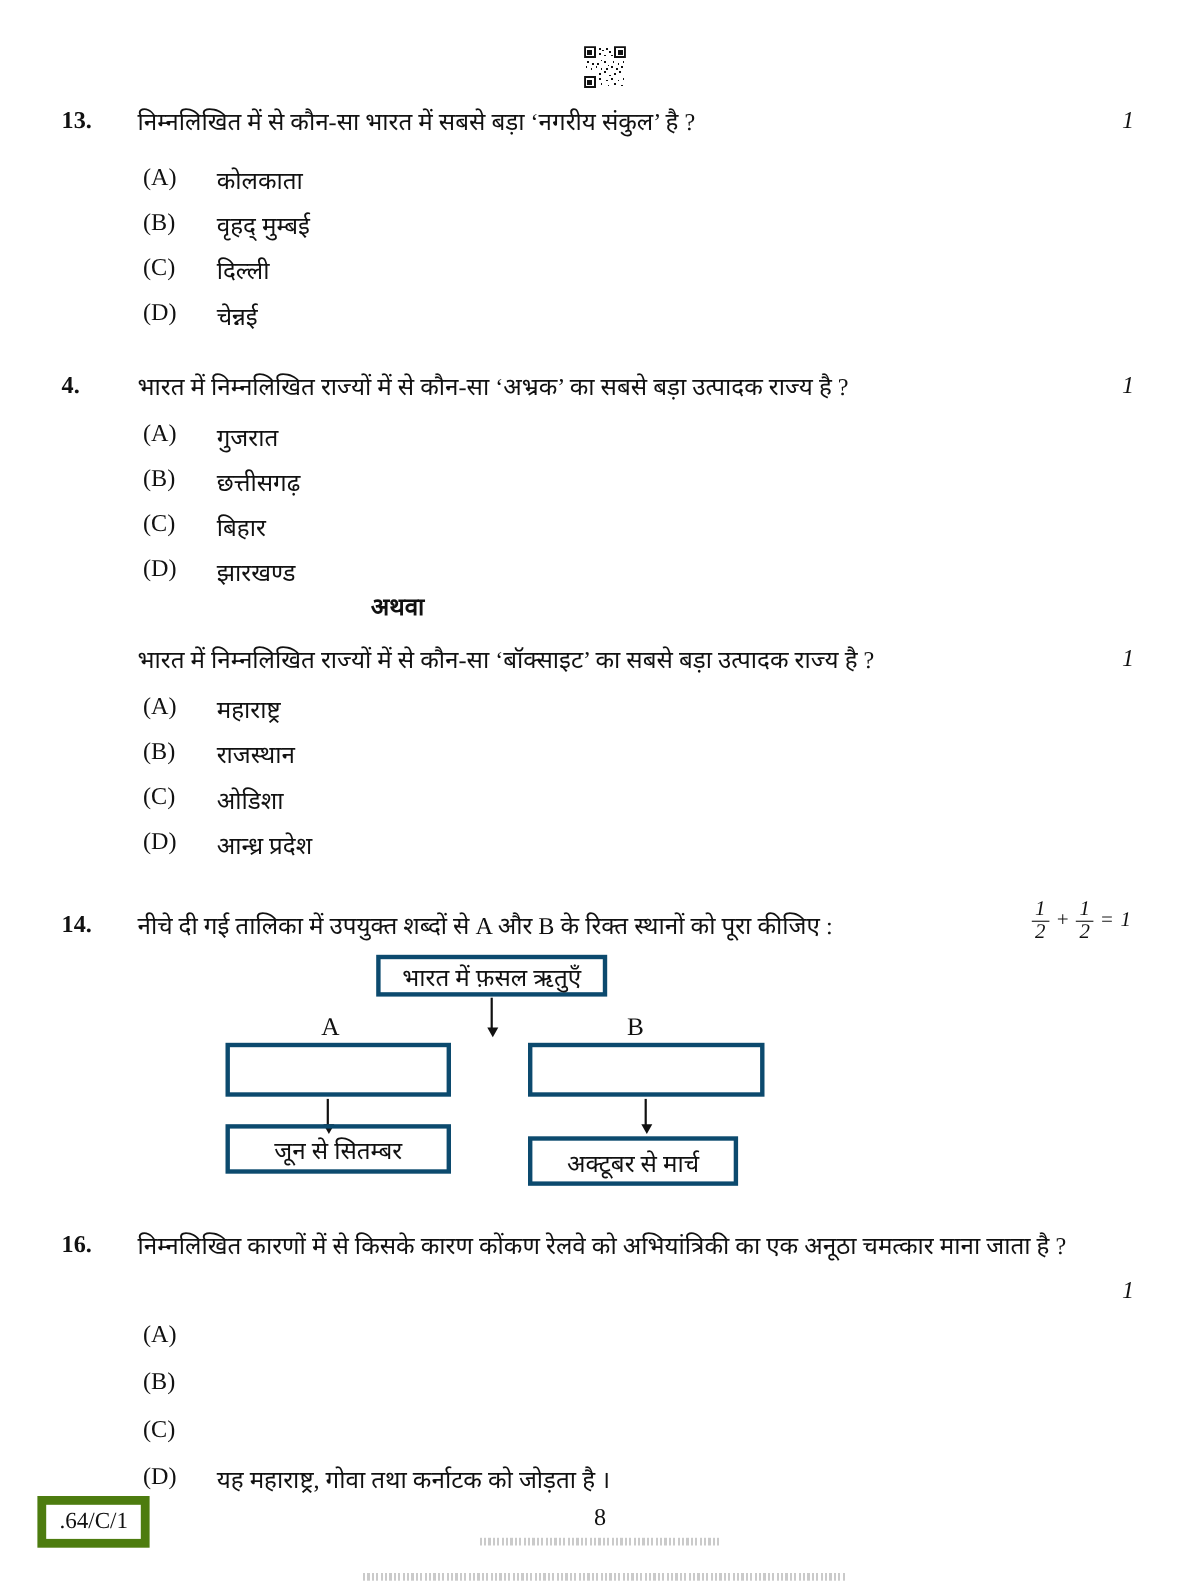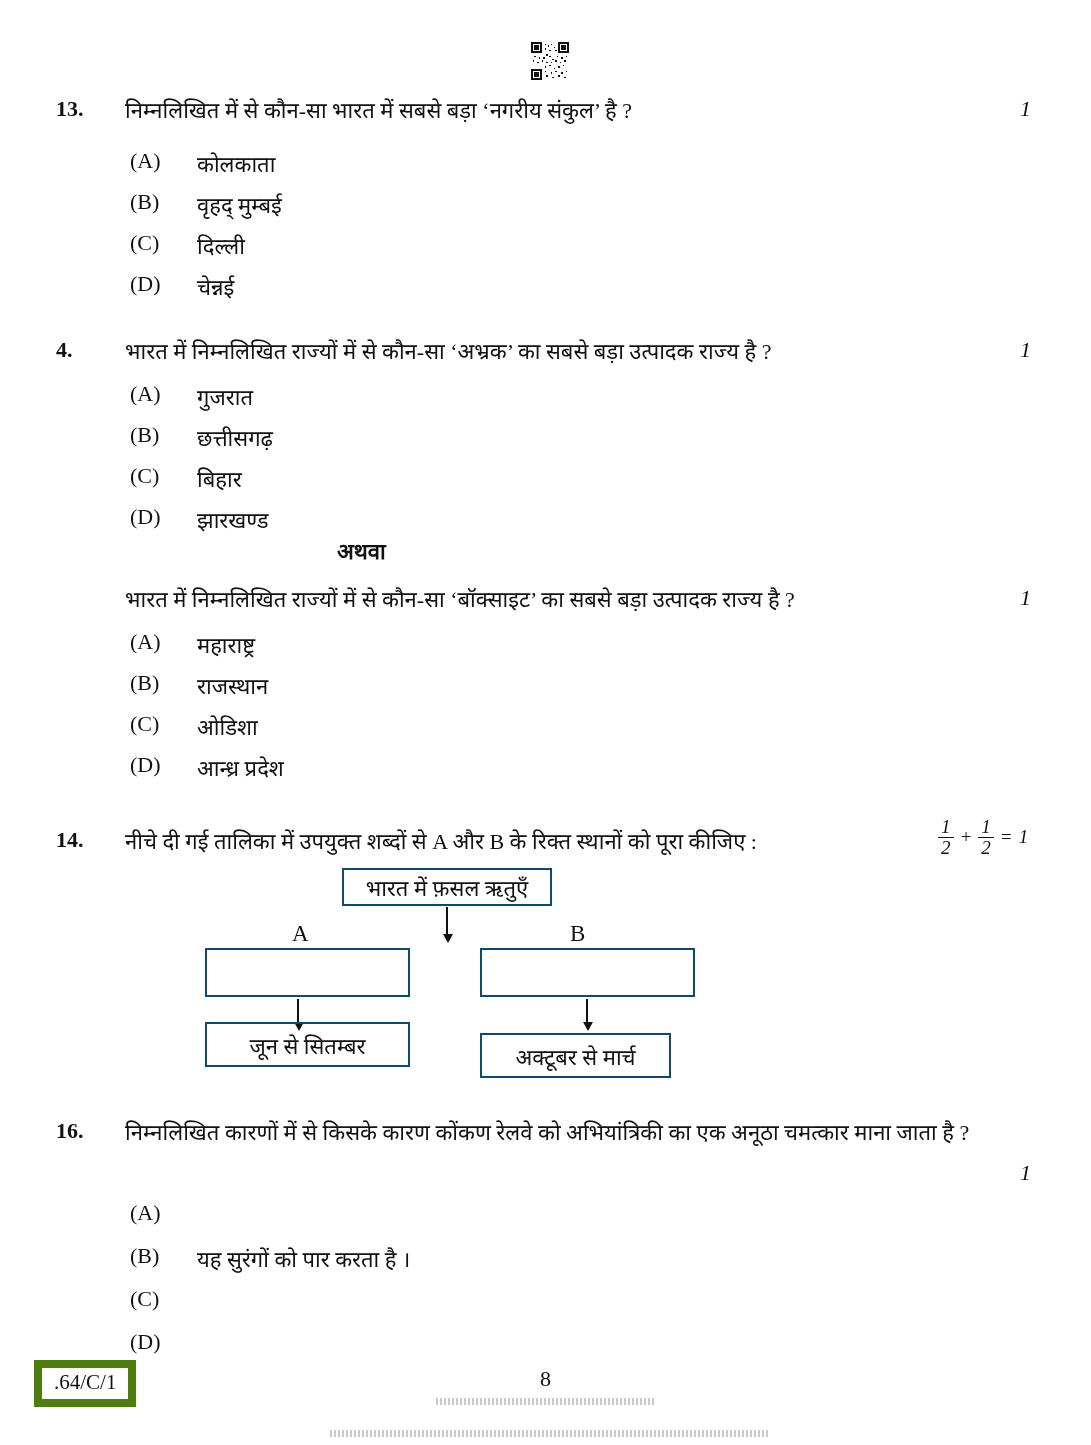--- a/index.html
+++ b/index.html
@@ -17,21 +17,21 @@
   .qnum { position:absolute; left:56px; top:0; font-weight:700; }
   .qtext { position:absolute; left:125px; top:0; width:860px; line-height:1.35; }
   .marks { position:absolute; left:1020px; top:0; font-style:italic; }
   .options { position:absolute; left:130px; }
   .option { display:flex; height:41px; align-items:flex-start; }
   .olabel { width:67px; flex:0 0 67px; }
   .or-label { position:absolute; left:337px; font-weight:700; }
   
   .dbox {
     position:absolute;
-    border:2px solid #0c4a6e;
+    border:4px solid #0c4a6e;
     display:flex; align-items:center; justify-content:center;
     text-align:right;
   }
   .v-arrow { position:absolute; width:0; border-left:2px solid #111; }
   .v-arrow::after {
     content:"";
     position:absolute; left:-5px; bottom:-8px;
     border-left:5px solid transparent;
     border-right:5px solid transparent;
     border-top:9px solid #111;
@@ -224,27 +224,27 @@
   <section class="question" style="top:1112px;">
     <span class="qnum" style="top:6px;">16.</span>
     <div class="qtext q16text">निम्नलिखित कारणों में से किसके कारण कोंकण रेलवे को अभियांत्रिकी का एक अनूठा चमत्कार माना जाता है ?</div>
     <span class="marks" style="top:48px;">1</span>
     <div class="options options16" style="top:88px;">
       <div class="option">
         <span class="olabel">(A)</span>
       </div>
       <div class="option">
         <span class="olabel">(B)</span>
-        <span class="otext">यह सुरंगों को पार करता है ।</span>
-      </div>
-      <div class="option">
-        <span class="olabel">(C)</span>
-      </div>
-      <div class="option">
-        <span class="olabel">(D)</span>
+      </div>
+      <div class="option">
+        <span class="olabel">(C)</span>
+      </div>
+      <div class="option">
+        <span class="olabel">(D)</span>
+        <span class="otext">यह महाराष्ट्र, गोवा तथा कर्नाटक को जोड़ता है ।</span>
       </div>
     </div>
   </section>
 
   <div class="code-box">.64/C/1</div>
   <div class="page-number">8</div>
   <div class="microprint" style="left:436px; top:1398px; width:220px;"></div>
   <div class="microprint" style="left:330px; top:1430px; width:440px;"></div>
 
 </div>

